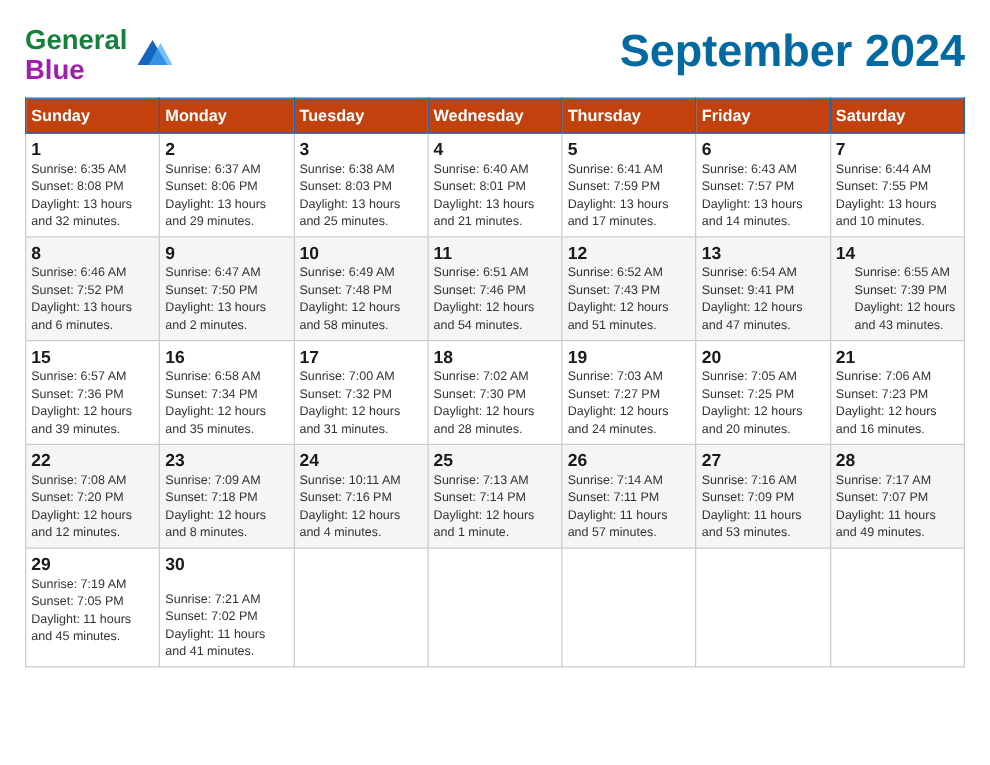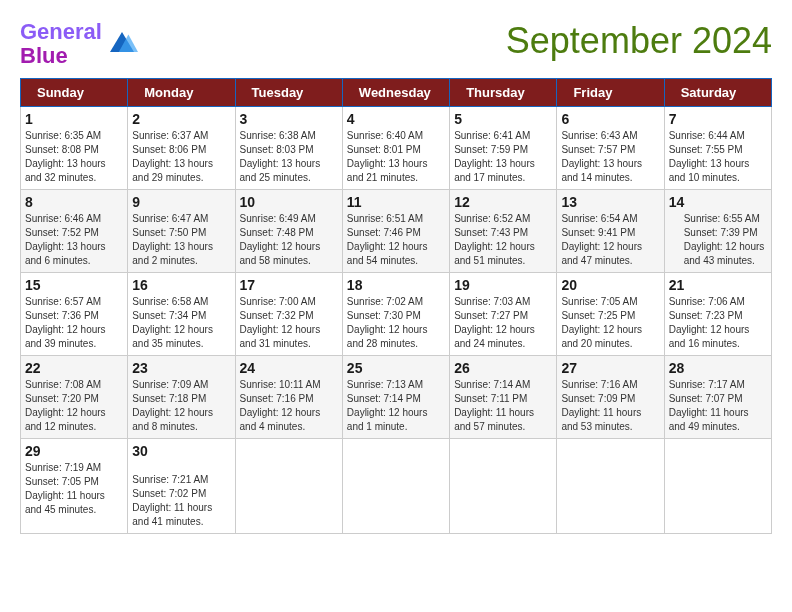--- a/index.html
+++ b/index.html
@@ -20,48 +20,48 @@
       display: flex;
       align-items: center;
     }
     .logo-text {
       font-size: 22px;
       font-weight: bold;
       color: #1a1a1a;
       line-height: 1.1;
     }
     .logo-text span {
-      color: #8b5cf6;
+      color: #15803d;
     }
     .logo-icon {
       width: 32px;
       height: 32px;
       margin-left: 4px;
     }
     .title-block {
       text-align: right;
     }
     .month-title {
       font-size: 36px;
-      font-weight: normal;
-      color: #4d7c0f;
+      font-weight: bold;
+      color: #0369a1;
     }
     .subtitle {
       font-size: 14px;
       color: #555;
     }
     table {
       width: 100%;
       border-collapse: collapse;
       font-size: 11px;
     }
     thead th {
-      background-color: #7f1d1d;
+      background-color: #c2410c;
       color: #fff;
-      padding: 6px 16px;
+      padding: 6px 4px;
       text-align: left;
       font-size: 13px;
       font-weight: bold;
       border: 1px solid #1565c0;
     }
     tbody td {
       vertical-align: top;
       border: 1px solid #ccc;
       padding: 4px;
       width: 14.28%;

